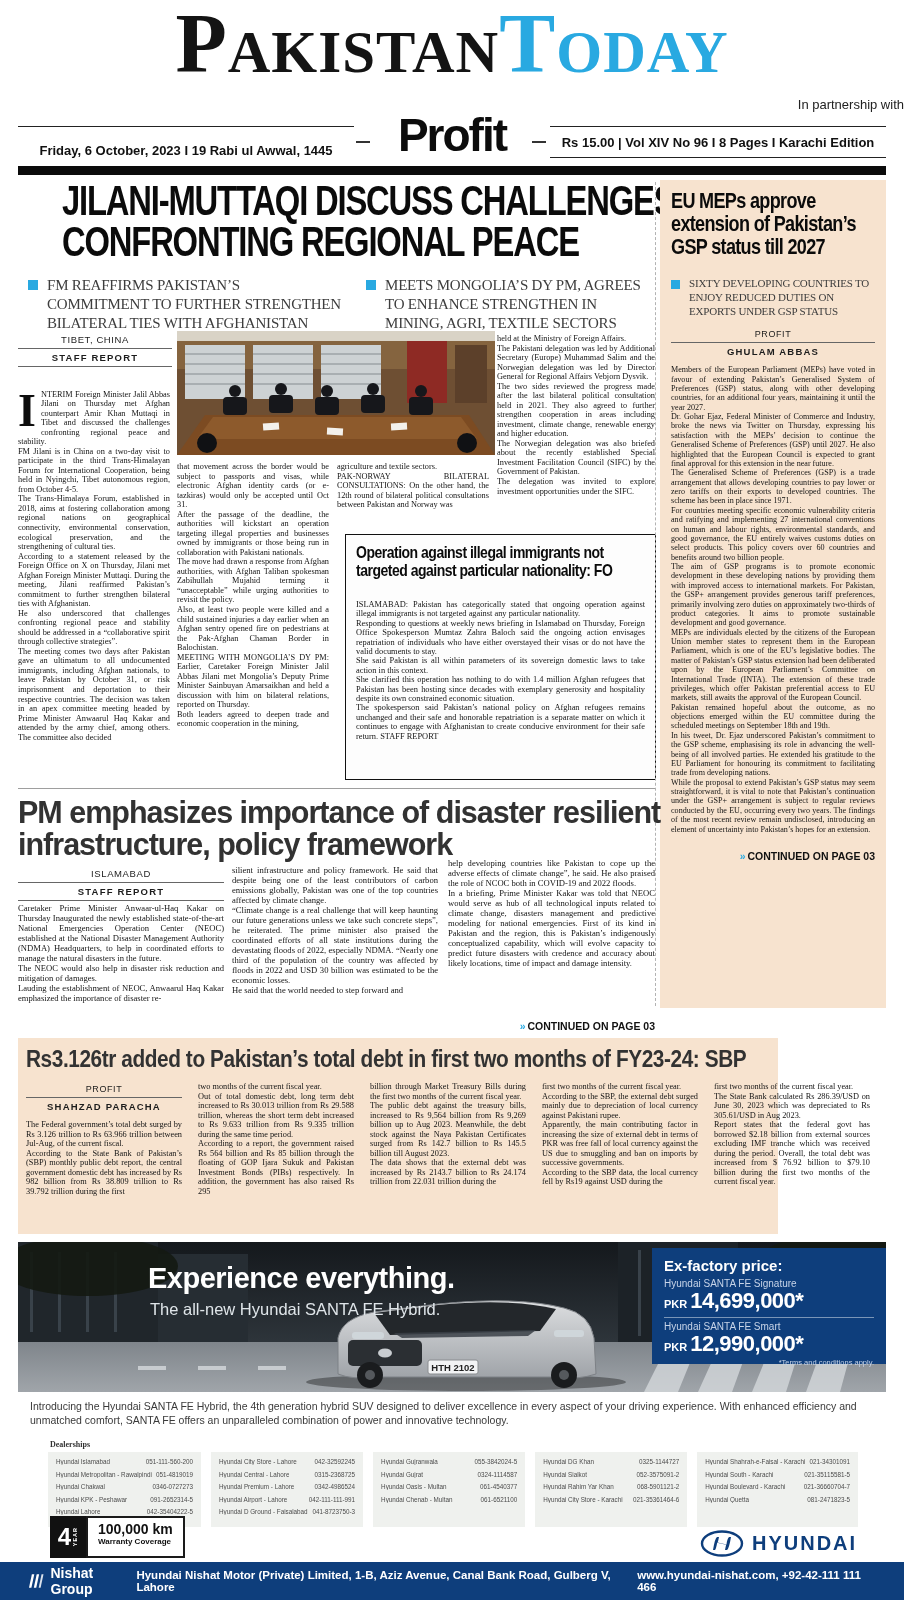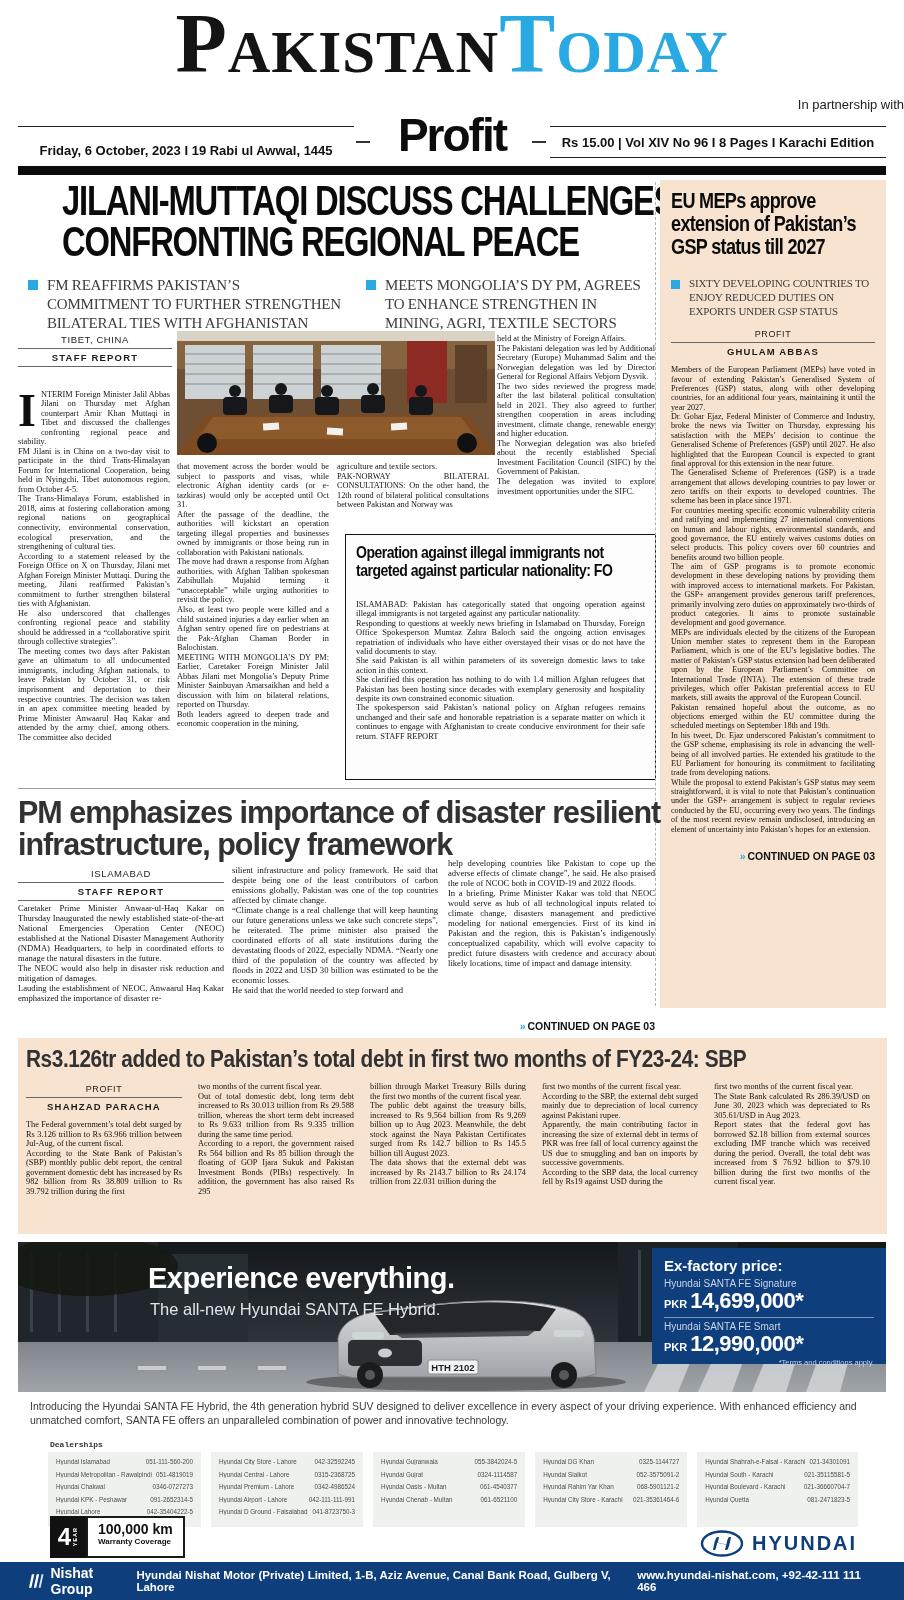--- a/index.html
+++ b/index.html
@@ -67,21 +67,21 @@
 
   .adtag { font-family:"Liberation Sans",sans-serif; font-weight:bold; font-size:29px; color:#ffffff; letter-spacing:-.5px; }
   .adsub { font-family:"Liberation Sans",sans-serif; font-size:16.5px; color:#dfe5e9; }
   .addesc { font-family:"Liberation Sans",sans-serif; font-size:10.5px; color:#3a3a3a; line-height:1.3; }
 
   .dealerwrap { display:flex; gap:10px; font-family:"Liberation Sans",sans-serif; }
   .dealer-panel { flex:1; background:#eff1ee; padding:6px 8px; }
   .dealer-row { display:flex; justify-content:space-between; gap:4px; font-size:6.3px; color:#4c4c4c; margin-bottom:5.5px; }
   .dealer-row .nm { white-space:nowrap; overflow:hidden; }
   .dealer-row .ph { white-space:nowrap; }
-  .dealers-label { font-family:Liberation Mono, monospace; font-size:8px; font-weight:bold; color:#333; }
+  .dealers-label { font-family:Liberation Serif, serif; font-size:8px; font-weight:bold; color:#333; }
 
   .warranty { display:flex; align-items:stretch; }
   .warranty .yrbox { background:#111; color:#fff; width:36px; display:flex; align-items:center; justify-content:center;
                      font-family:"Liberation Sans",sans-serif; font-weight:bold; }
   .warranty .yrbox .n { font-size:24px; }
   .warranty .yrbox .y { font-size:5.5px; letter-spacing:1px; writing-mode:vertical-rl; transform:rotate(180deg); margin-left:1px; }
   .warranty .kmbox { border:2px solid #1a1a1a; background:#fff; padding:3px 10px;
                      font-family:"Liberation Sans",sans-serif; }
   .warranty .kmbox .km { font-size:14px; font-weight:bold; color:#111; }
   .warranty .kmbox .cov { font-size:8px; font-weight:bold; color:#111; }
@@ -267,21 +267,21 @@
   <div class="abs bodytxt" style="left:232px; top:866px; width:206px; height:168px; font-size:8.6px; line-height:1.16;">silient infrastructure and policy framework. He said that despite being one of the least contributors of carbon emissions globally, Pakistan was one of the top countries affected by climate change.
 “Climate change is a real challenge that will keep haunting our future generations unless we take such concrete steps”, he reiterated. The prime minister also praised the coordinated efforts of all state institutions during the devastating floods of 2022, especially NDMA. “Nearly one third of the population of the country was affected by floods in 2022 and USD 30 billion was estimated to be the economic losses.
 He said that the world needed to step forward and</div>
   <div class="abs bodytxt" style="left:448px; top:859px; width:207px; height:152px; font-size:8.6px; line-height:1.16;">help developing countries like Pakistan to cope up the adverse effects of climate change”, he said. He also praised the role of NCOC both in COVID-19 and 2022 floods.
 In a briefing, Prime Minister Kakar was told that NEOC would serve as hub of all technological inputs related to climate change, disasters management and predictive modeling for national emergencies. First of its kind in Pakistan and the region, this is Pakistan’s indigenously conceptualized capability, which will evolve capacity to predict future disasters with credence and accuracy about likely locations, time of impact and damage intensity.</div>
   <div class="abs continued" style="left:448px; top:1020px; width:207px;">
     <span class="chev">»</span>
     <span>CONTINUED ON PAGE 03</span>
   </div>
 
-  <div class="abs peach" style="left:18px; top:1038px; width:869px; height:196px;">
+  <div class="abs peach" style="left:18px; top:1038px; width:760px; height:196px;">
     <div class="abs" style="left:8px; top:8px; width:852px; height:30px; overflow:hidden;">
       <div class="cond-wrap h-soft" style="width:1002px; transform:scaleX(0.85); font-size:24.5px; letter-spacing:-.5px;">Rs3.126tr added to Pakistan’s total debt in first two months of FY23-24: SBP</div>
     </div>
     <div class="abs byline" style="left:8px; top:44px; width:156px;">
       <div class="place" style="font-size:9px;">PROFIT</div>
       <div class="rule"></div>
       <div class="name">SHAHZAD PARACHA</div>
     </div>
     <div class="abs bodytxt" style="left:8px; top:82px; width:156px; height:108px;">The Federal government’s total debt surged by Rs 3.126 trillion to Rs 63.966 trillion between Jul-Aug, of the current fiscal.
 According to the State Bank of Pakistan’s (SBP) monthly public debt report, the central government domestic debt has increased by Rs 982 billion from Rs 38.809 trillion to Rs 39.792 trillion during the first</div>

